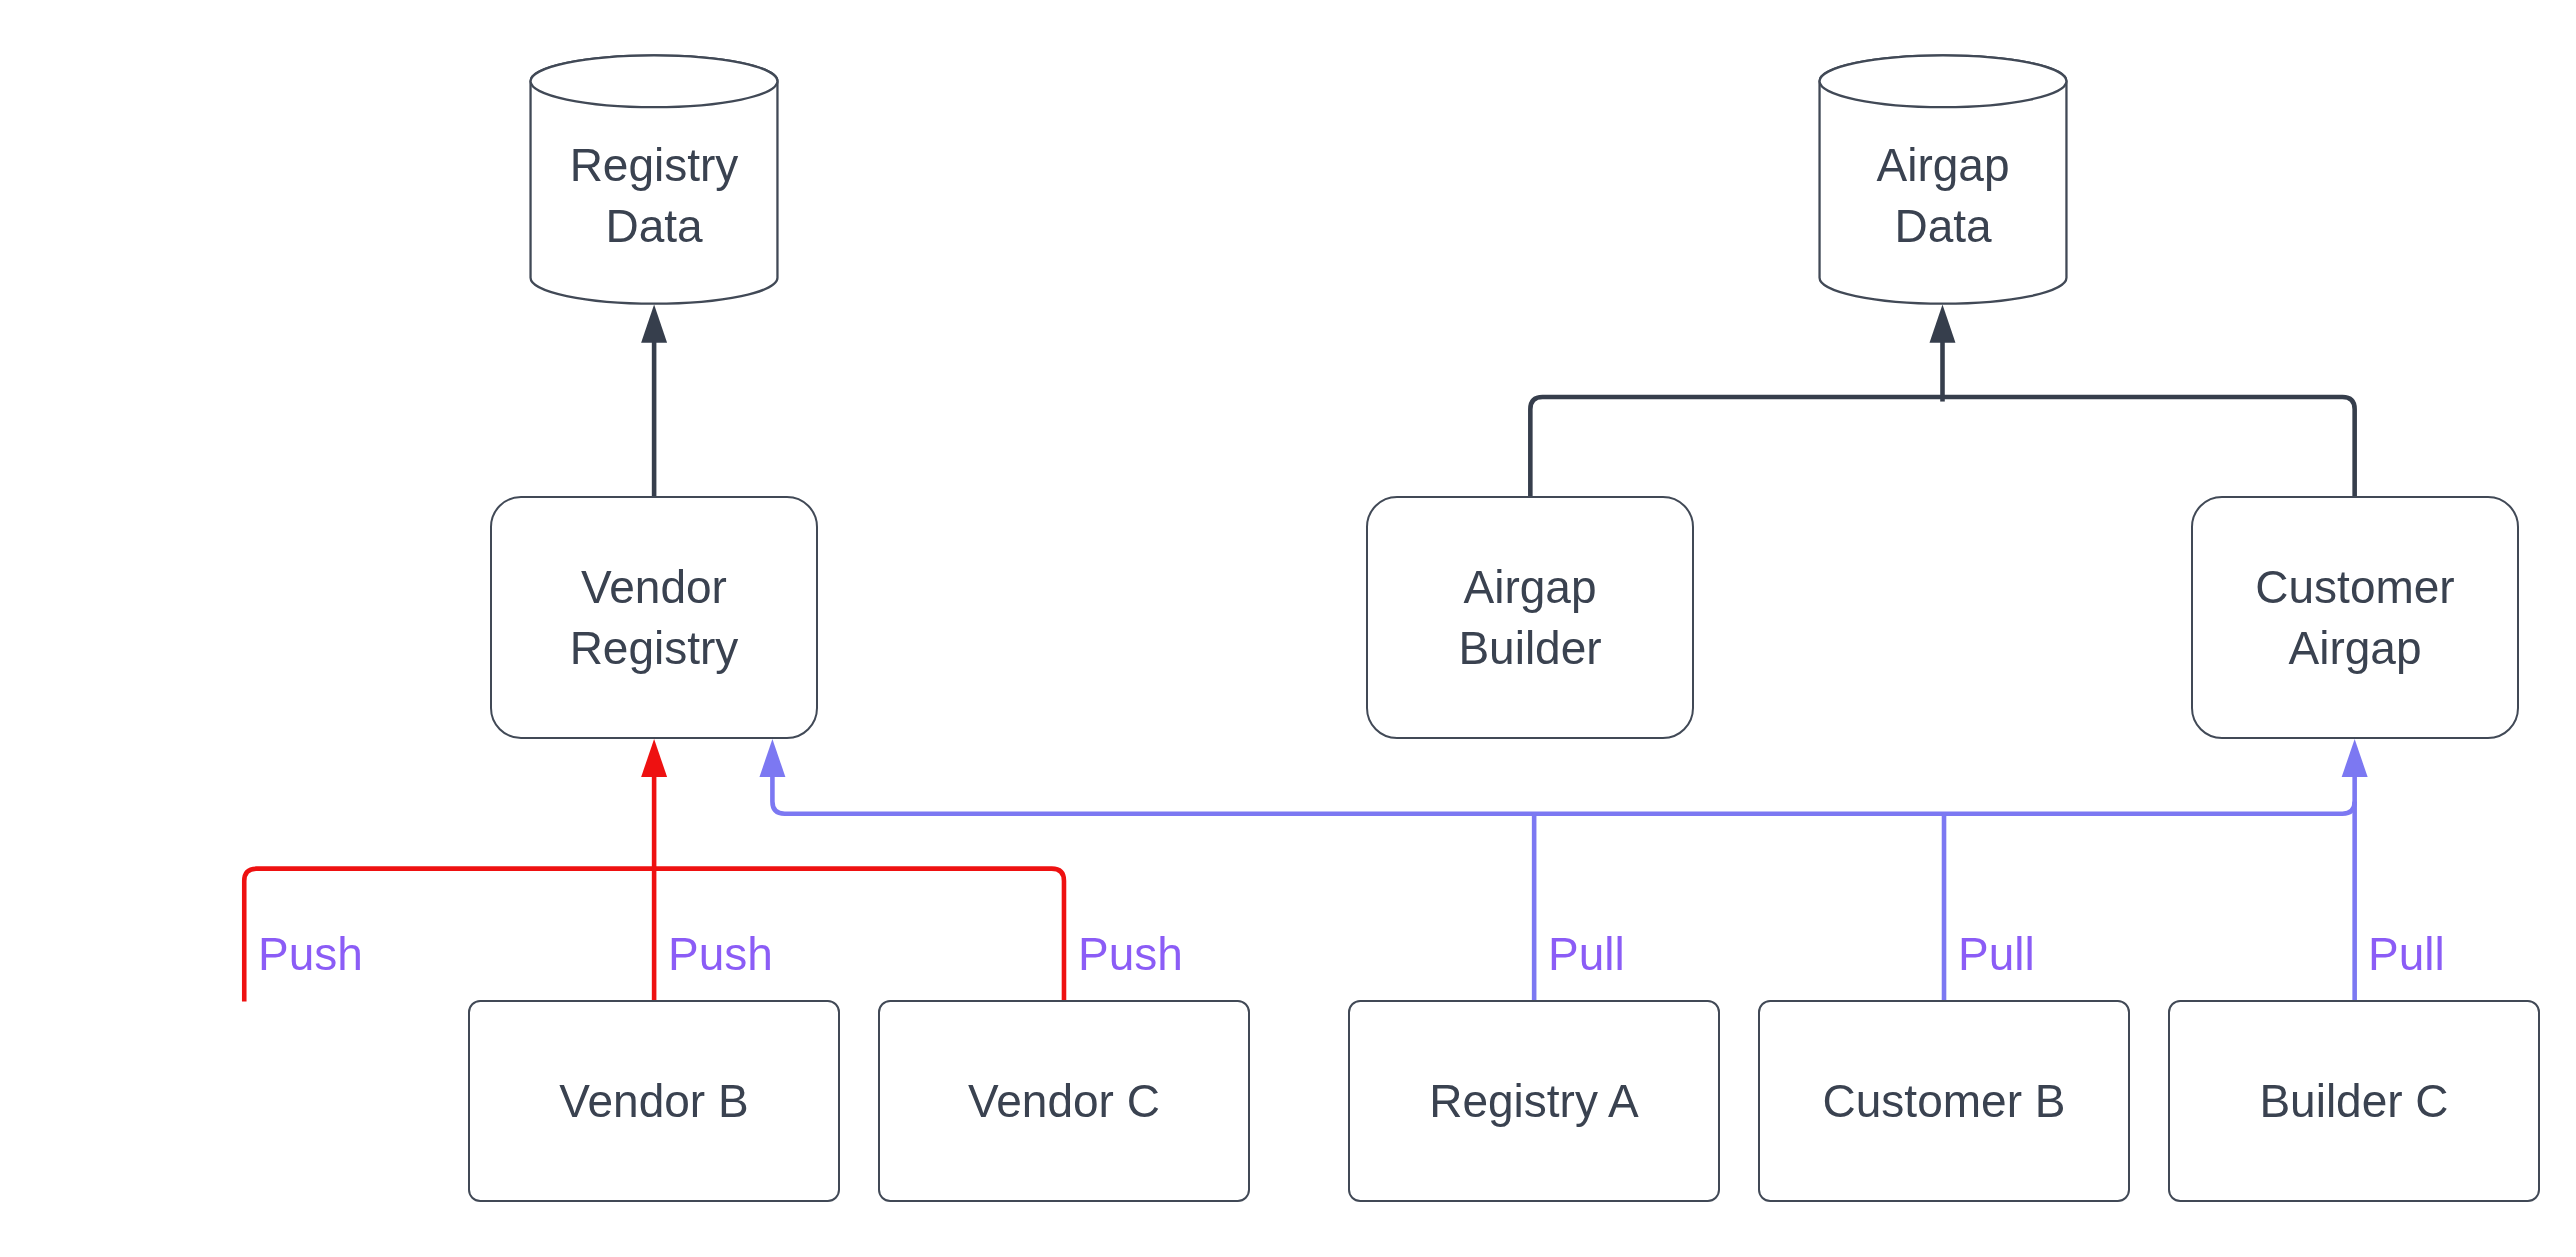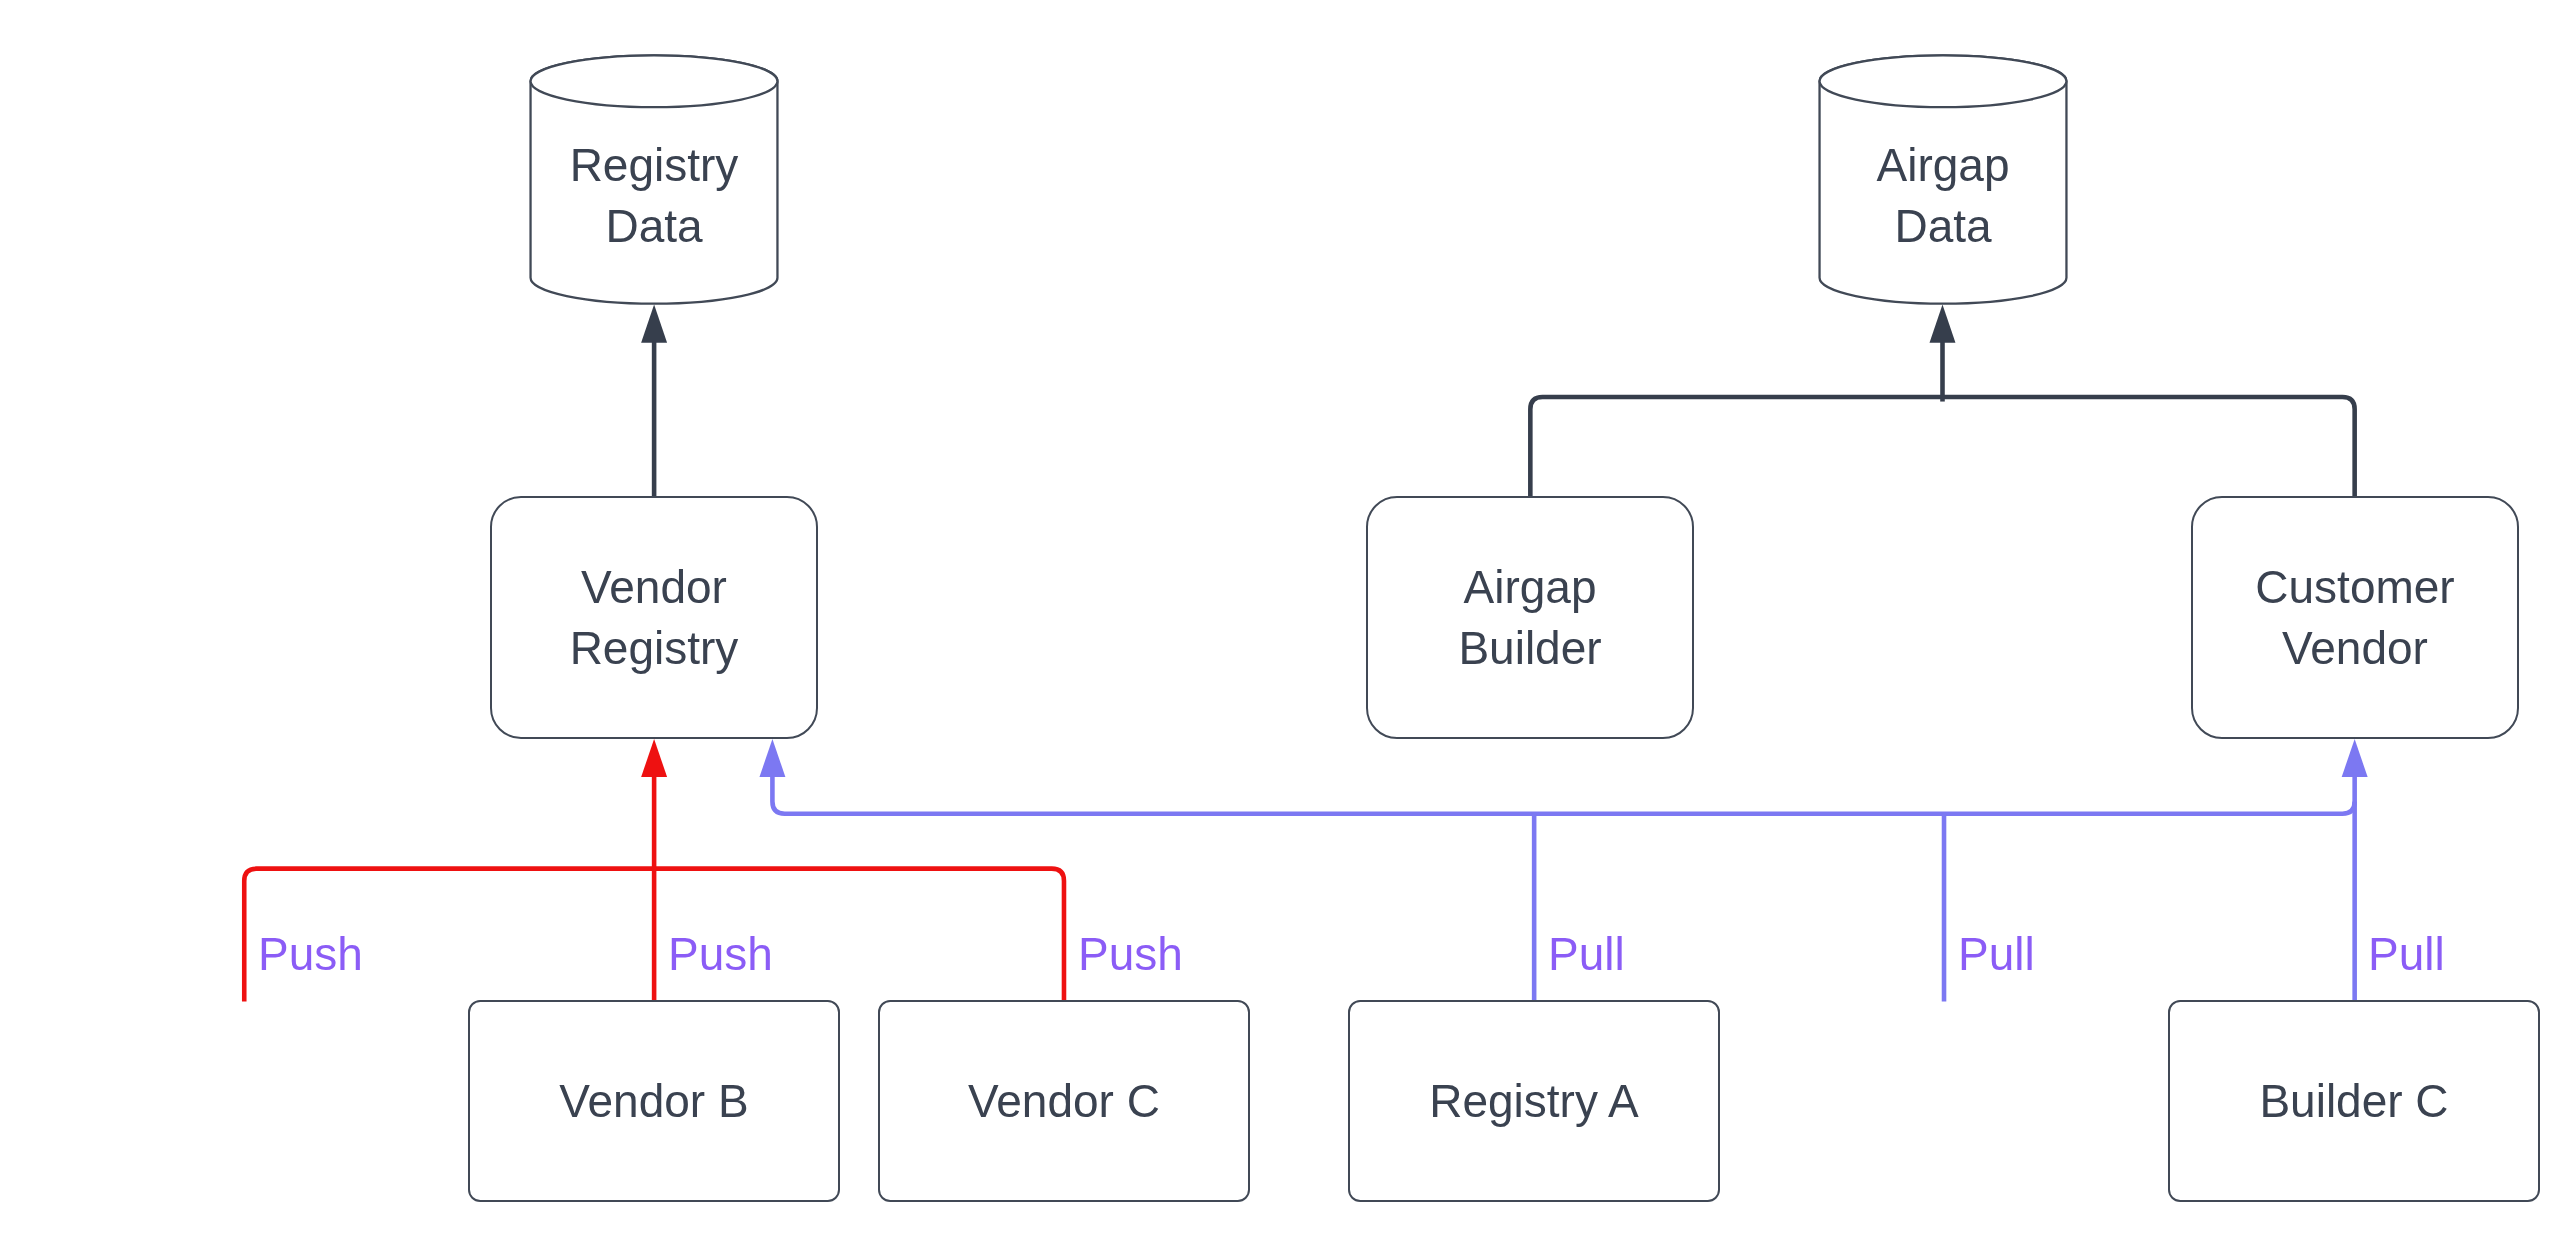--- a/index.html
+++ b/index.html
@@ -99,31 +99,34 @@
   <div class="node rect row2" style="left:490px">
     <div class="node-label">Vendor
 Registry</div>
   </div>
   <div class="node rect row2" style="left:1366px">
     <div class="node-label">Airgap
 Builder</div>
   </div>
   <div class="node rect row2" style="left:2191px">
     <div class="node-label">Customer
-Vendor</div>
+Airgap</div>
   </div>
 
   <div class="node rect row3" style="left:878px">
     <div class="node-label">Vendor C</div>
   </div>
   <div class="node rect row3" style="left:468px">
     <div class="node-label">Vendor B</div>
   </div>
   <div class="node rect row3" style="left:1348px">
     <div class="node-label">Registry A</div>
+  </div>
+  <div class="node rect row3" style="left:1758px">
+    <div class="node-label">Customer B</div>
   </div>
   <div class="node rect row3" style="left:2168px">
     <div class="node-label">Builder C</div>
   </div>
 
   <div class="edge-label" style="left:258px">Push</div>
   <div class="edge-label" style="left:668px">Push</div>
   <div class="edge-label" style="left:1078px">Push</div>
   <div class="edge-label" style="left:1548px">Pull</div>
   <div class="edge-label" style="left:1958px">Pull</div>

